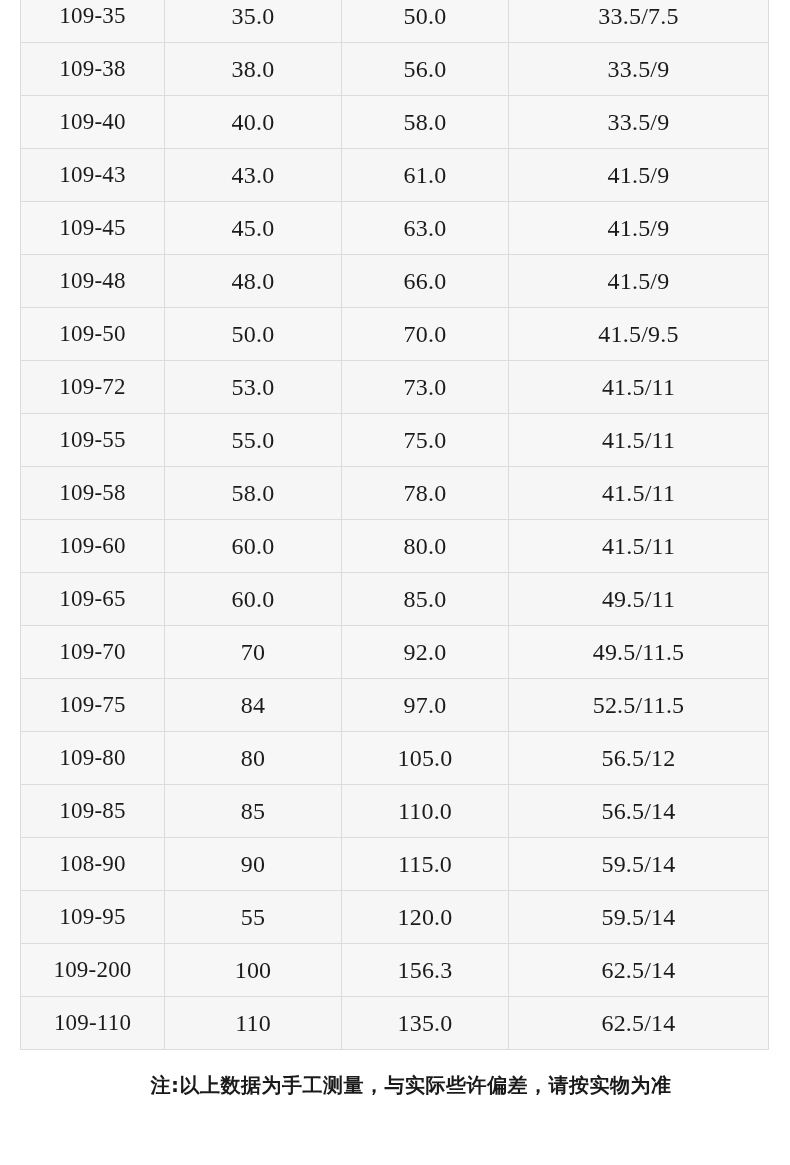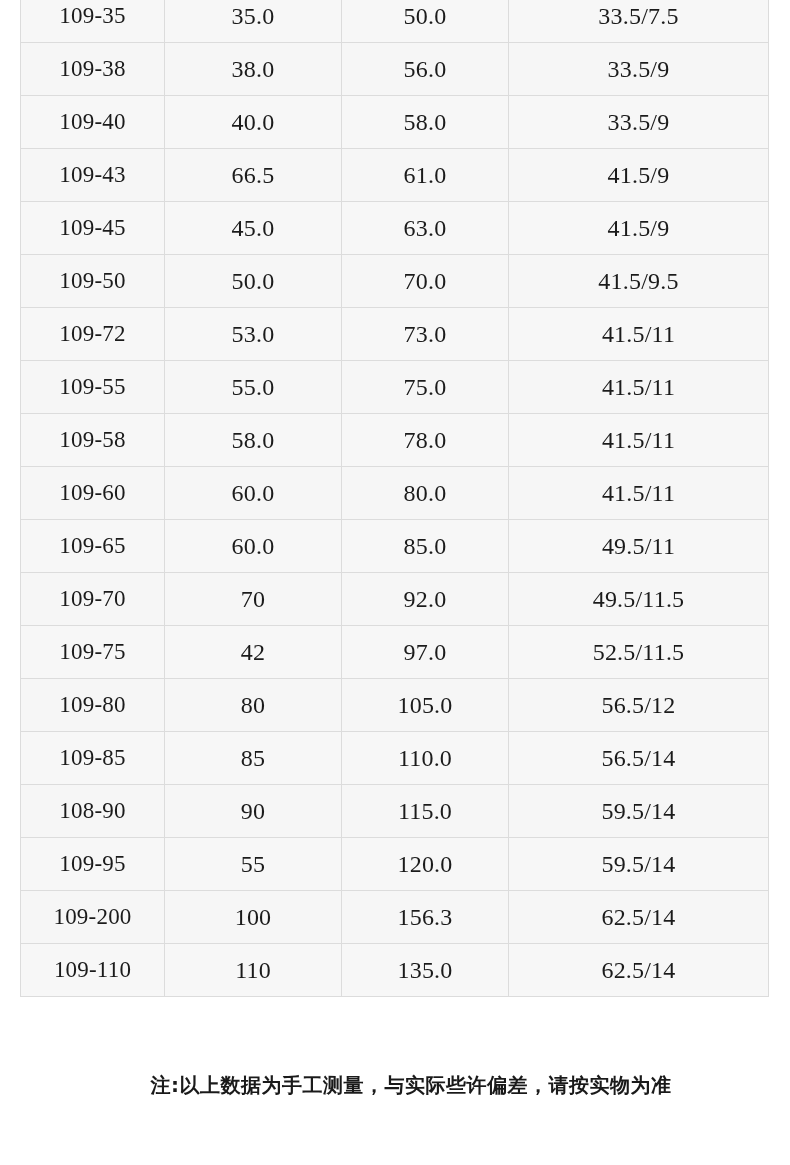--- a/index.html
+++ b/index.html
@@ -106,31 +106,37 @@
           <td>33.5/9</td>
         </tr>
         <tr>
           <td class="model">109-40</td>
           <td>40.0</td>
           <td>58.0</td>
           <td>33.5/9</td>
         </tr>
         <tr>
           <td class="model">109-43</td>
-          <td>66.5</td>
+          <td>43.0</td>
           <td>61.0</td>
           <td>41.5/9</td>
         </tr>
         <tr>
           <td class="model">109-45</td>
           <td>45.0</td>
           <td>63.0</td>
           <td>41.5/9</td>
         </tr>
         <tr>
+          <td class="model">109-48</td>
+          <td>48.0</td>
+          <td>66.0</td>
+          <td>41.5/9</td>
+        </tr>
+        <tr>
           <td class="model">109-50</td>
           <td>50.0</td>
           <td>70.0</td>
           <td>41.5/9.5</td>
         </tr>
         <tr>
           <td class="model">109-72</td>
           <td>53.0</td>
           <td>73.0</td>
           <td>41.5/11</td>
@@ -160,21 +166,21 @@
           <td>49.5/11</td>
         </tr>
         <tr>
           <td class="model">109-70</td>
           <td>70</td>
           <td>92.0</td>
           <td>49.5/11.5</td>
         </tr>
         <tr>
           <td class="model">109-75</td>
-          <td>42</td>
+          <td>84</td>
           <td>97.0</td>
           <td>52.5/11.5</td>
         </tr>
         <tr>
           <td class="model">109-80</td>
           <td>80</td>
           <td>105.0</td>
           <td>56.5/12</td>
         </tr>
         <tr>

